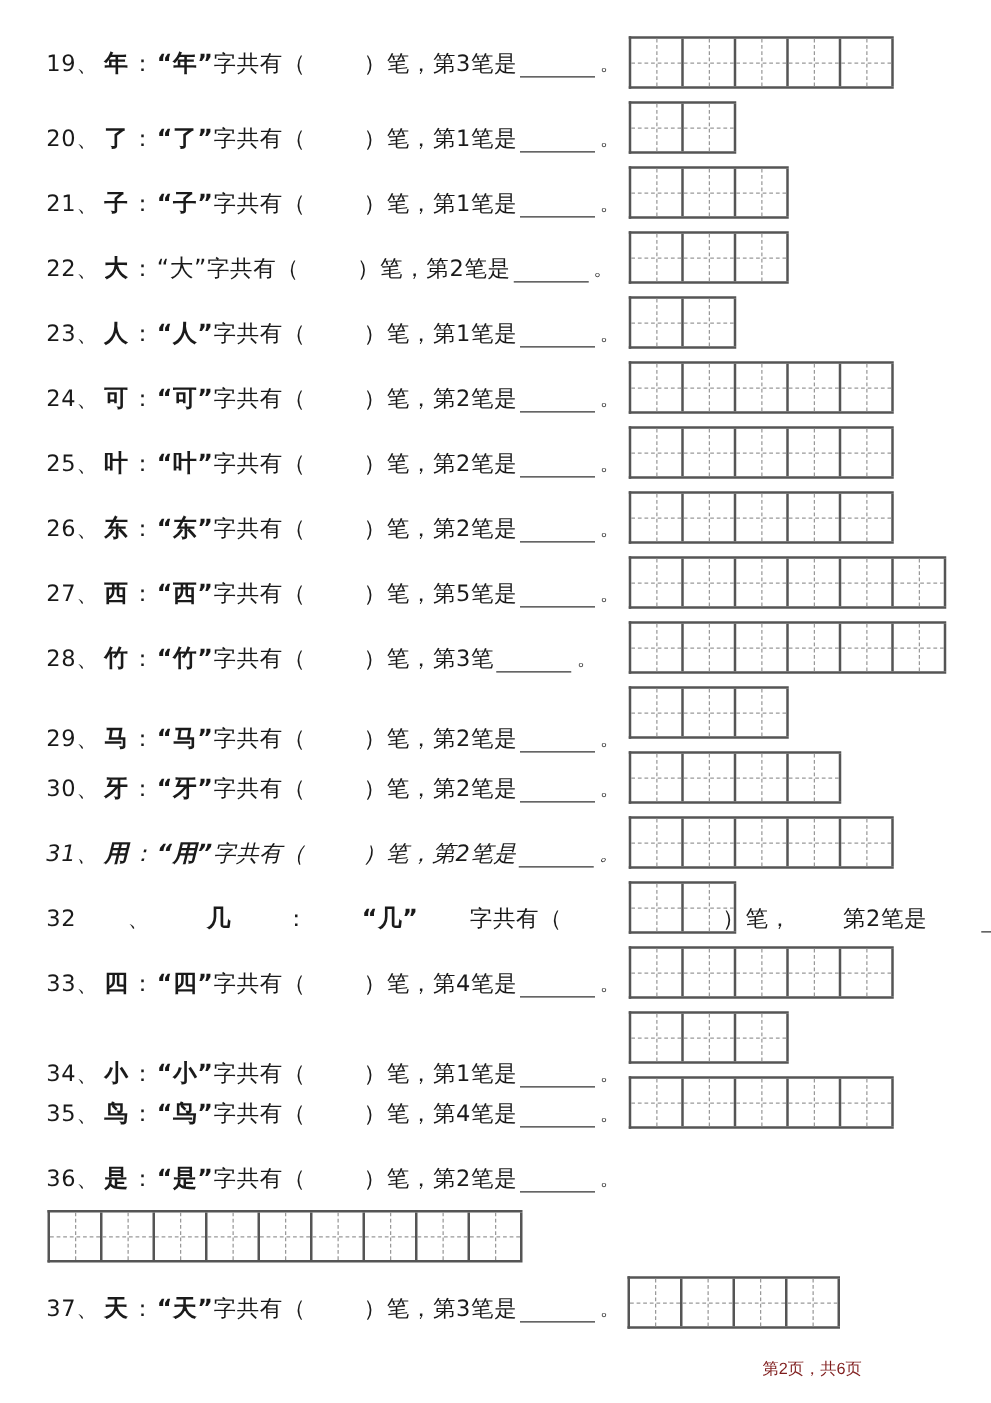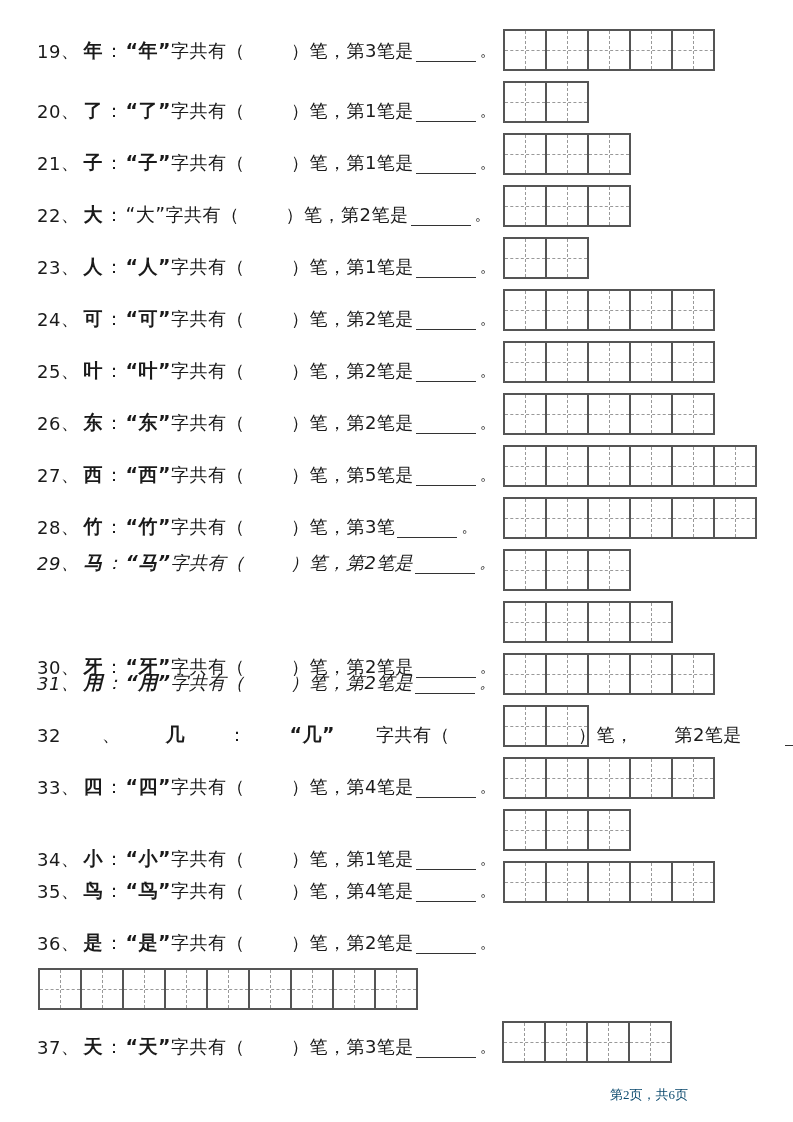--- a/index.html
+++ b/index.html
@@ -38,22 +38,22 @@
   .cell::before {
     content: ""; position: absolute; left: 50%; top: 0; bottom: 0;
     border-left: 1px dashed #999;
   }
   .cell::after {
     content: ""; position: absolute; top: 50%; left: 0; right: 0;
     border-top: 1px dashed #999;
   }
   .footer {
     position: absolute; left: 610px; top: 1086px;
-    font-family: Liberation Serif, serif;
-    font-size: 13px; color: #0c4a6e;
+    font-family: Liberation Sans, sans-serif;
+    font-size: 13px; color: #7f1d1d;
   }
 </style>
 </head>
 <body>
 
 <div id="sheet">
     <div class="q" style="top: 36px;">
       <span class="num">19</span>
       <span class="sep">、</span>
       <span class="char">年</span>
@@ -238,39 +238,39 @@
       <span class="period">。</span>
     </div>
     <div class="grid" style="top: 497px; left: 503px;">
       <div class="cell"></div>
       <div class="cell"></div>
       <div class="cell"></div>
       <div class="cell"></div>
       <div class="cell"></div>
       <div class="cell"></div>
     </div>
-    <div class="q" style="top: 548px; font-style: italic;">
+    <div class="q" style="top: 576px;">
       <span class="num">29</span>
       <span class="sep">、</span>
       <span class="char">马</span>
       <span class="colon">：</span>
       <span class="quoted">“马”</span>
       <span>字共有（</span>
       <span class="blank-paren"></span>
       <span>）笔，</span>
       <span>第2笔是</span>
       <span class="answer-line"></span>
       <span class="period">。</span>
     </div>
     <div class="grid" style="top: 549px; left: 503px;">
       <div class="cell"></div>
       <div class="cell"></div>
       <div class="cell"></div>
     </div>
-    <div class="q" style="top: 616px; margin-top: 36px;">
+    <div class="q" style="top: 616px;">
       <span class="num">30</span>
       <span class="sep">、</span>
       <span class="char">牙</span>
       <span class="colon">：</span>
       <span class="quoted">“牙”</span>
       <span>字共有（</span>
       <span class="blank-paren"></span>
       <span>）笔，</span>
       <span>第2笔是</span>
       <span class="answer-line"></span>

